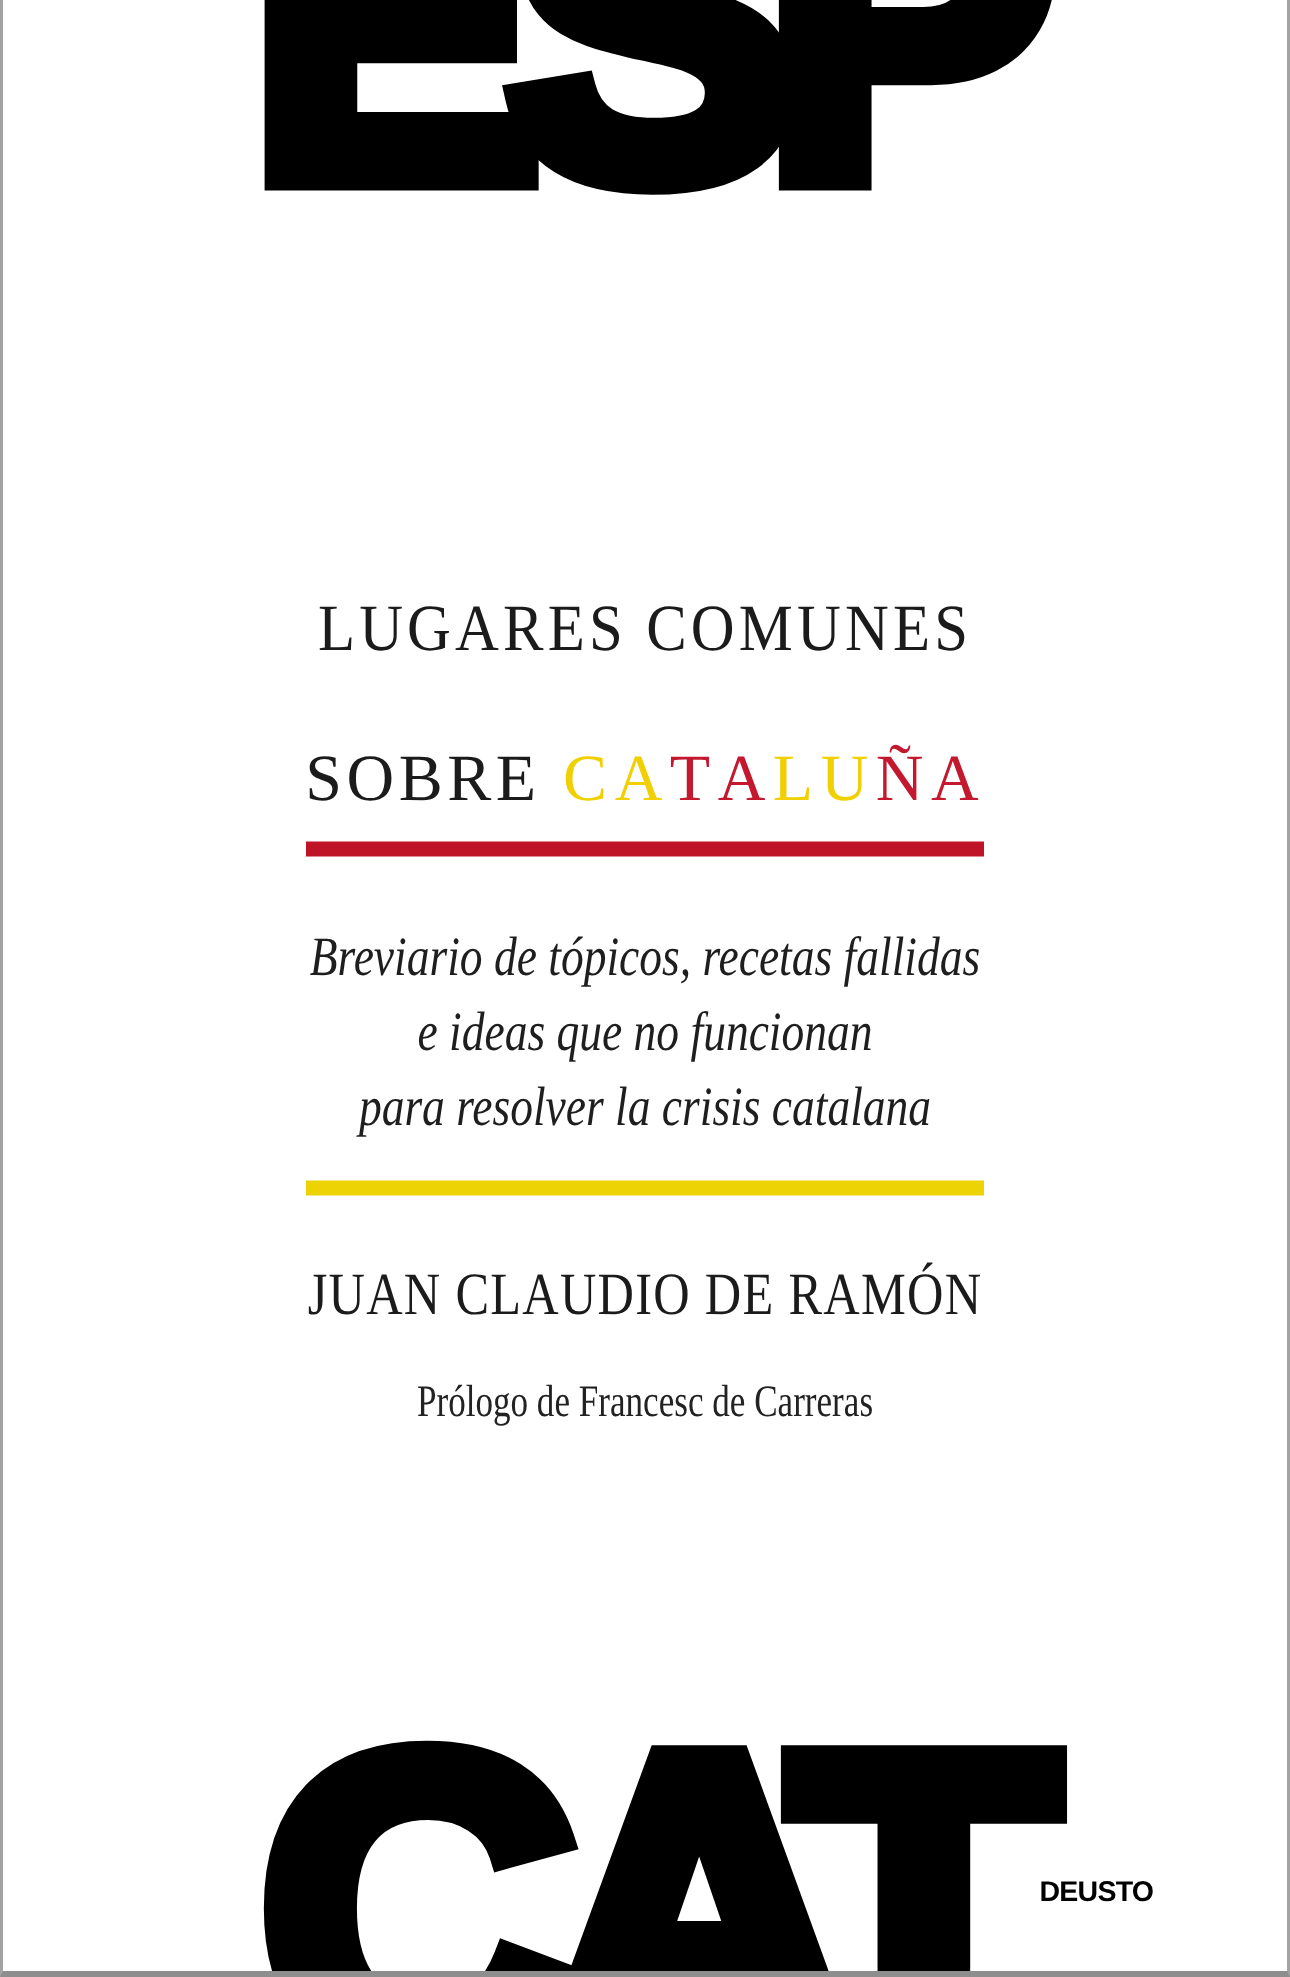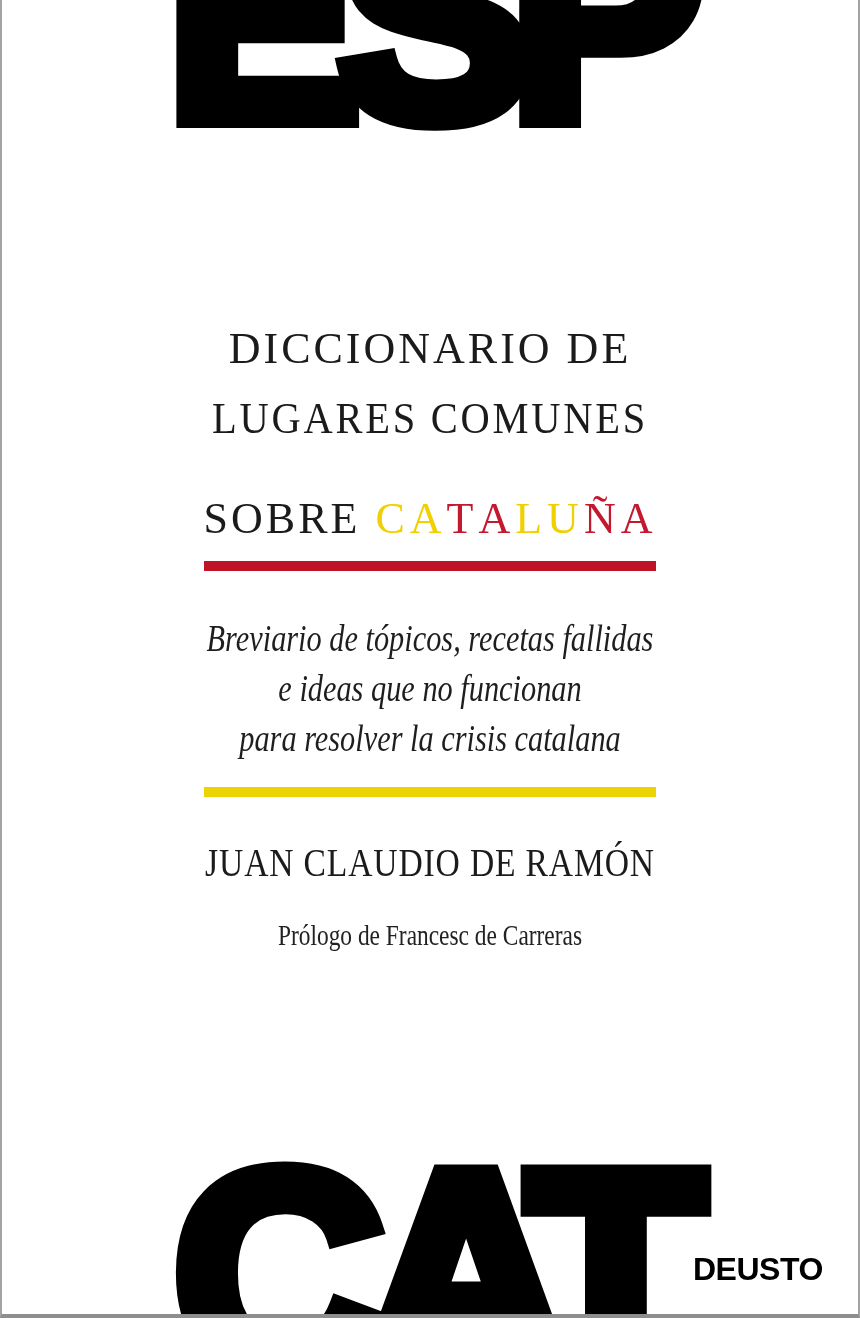--- a/index.html
+++ b/index.html
@@ -80,33 +80,32 @@
     font-size:30px;
     line-height:34px;
     transform:scaleX(0.78);
     color:#222;
   }
   .publisher{
     position:absolute;
     left:691px; top:1251px;
     font-family:"Liberation Sans", sans-serif;
     font-weight:700;
-    font-size:32px;
+    font-size:19px;
     letter-spacing:-0.5px;
     color:#000;
   }
 </style>
 </head>
 <body>
 
 <div class="cover">
 
   <div class="bigword top">ESP</div>
 
-  <div class="line title-line t1">DICCIONARIO DE</div>
 
   <div class="line title-line t2">LUGARES COMUNES</div>
 
   <div class="line title-line t3">
     <span class="prefix">SOBRE</span><span class="colorword"><span style="color: rgb(240, 208, 0);">C</span><span style="color: rgb(240, 208, 0);">A</span><span style="color: rgb(196, 24, 47);">T</span><span style="color: rgb(196, 24, 47);">A</span><span style="color: rgb(240, 208, 0);">L</span><span style="color: rgb(240, 208, 0);">U</span><span style="color: rgb(196, 24, 47);">Ñ</span><span style="color: rgb(196, 24, 47);">A</span></span>
   </div>
 
   <div class="rule red" style="background: rgb(191, 19, 40);"></div>
 
   <div class="subtitle">

